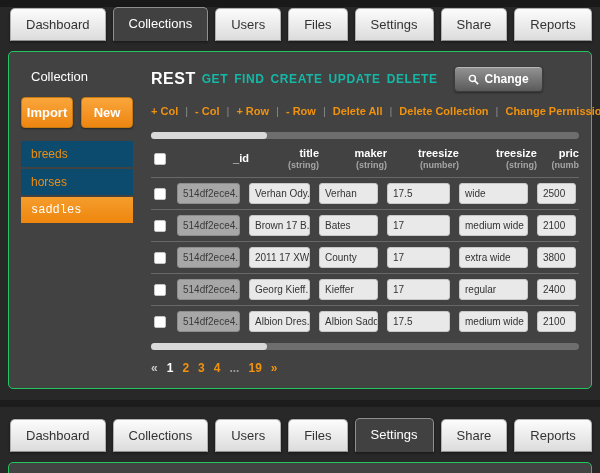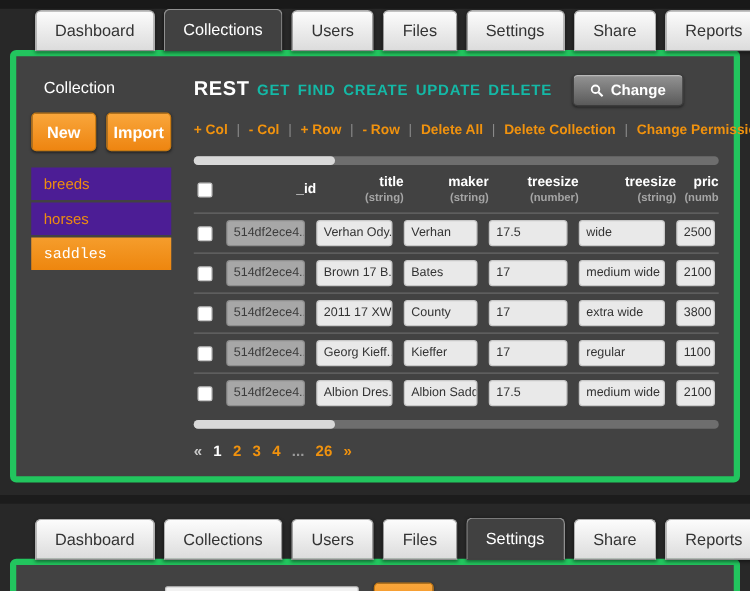--- a/index.html
+++ b/index.html
@@ -5,59 +5,59 @@
   * { box-sizing: border-box; margin: 0; padding: 0; }
   html, body { width: 600px; height: 473px; }
   body {
     background: #282828;
     font-family: "Liberation Sans", sans-serif;
     overflow: hidden;
   }
   .top-strip { height: 7px; background: #191919; }
 
   
-  .tabbar { display: flex; gap: 7px; padding-left: 28px; position: relative; z-index: 2; align-items: flex-end; }
+  .tabbar { display: flex; gap: 7px; padding-left: 10px; position: relative; z-index: 2; align-items: flex-end; }
   .tab {
     padding: 8px 15px;
     background: linear-gradient(#fcfcfc, #dcdcdc);
     color: #333; font-size: 13px;
     border: 1px solid #b0b0b0; border-bottom: 1px solid #8f8f8f;
     border-radius: 5px 5px 0 0;
     margin-bottom: -1px;
     box-shadow: 0 1px 3px rgba(0,0,0,.45);
     cursor: pointer; white-space: nowrap;
   }
   .tab.active {
     background: #414141; color: #fff;
     border-color: #909090; border-bottom-color: #414141;
     padding-bottom: 9px;
   }
 
   
   .panel {
-    margin: 0 8px; background: #424242;
-    border: 5px solid #22c55e; border-radius: 5px;
+    margin: 11px 8px; background: #424242;
+    border: 1px solid #22c55e; border-radius: 5px;
     position: relative; z-index: 1;
   }
   .panel.top-panel { padding: 12px 12px 13px; display: flex; }
 
   
   .sidebar { width: 112px; flex: none; }
   .sidebar-title { color: #fff; font-size: 13px; margin: 5px 0 13px 10px; }
   .side-buttons { display: flex; gap: 8px; margin-bottom: 13px; }
   .btn-orange {
     background: linear-gradient(#f9a63b, #ee8511);
     color: #fff; font-weight: bold; font-size: 13px;
     border: 1px solid #c87a12; border-radius: 4px;
     padding: 7px 0; flex: 1; text-align: center;
     box-shadow: 0 1px 2px rgba(0,0,0,.45);
     cursor: pointer; font-family: "Liberation Sans", sans-serif;
   }
   .side-item {
-    background: #4c1d95; color: #ee8d0f;
+    background: #0c4a6e; color: #ee8d0f;
     font-size: 12px; padding: 6px 10px; margin-bottom: 2px; cursor: pointer;
   }
   .side-item.selected { background: linear-gradient(#f59d2c, #ee860e); color: #fff; font-family: Liberation Mono, monospace; }
 
   
   .main { flex: 1; padding-left: 18px; min-width: 0; }
   .rest-row { display: flex; align-items: center; gap: 6px; margin-top: 2px; }
   .rest-title { color: #fff; font-weight: bold; font-size: 16px; letter-spacing: .5px; }
   .method { color: #14b8a6; font-weight: bold; font-size: 12px; letter-spacing: .6px; cursor: pointer; text-decoration: none; }
   .query-btn {
@@ -133,22 +133,22 @@
   <div class="tab">Settings</div>
   <div class="tab">Share</div>
   <div class="tab">Reports</div>
 </div>
 
 <div class="panel top-panel">
 
   <div class="sidebar">
     <div class="sidebar-title">Collection</div>
     <div class="side-buttons">
+      <button class="btn-orange">Import</button>
       <button class="btn-orange">New</button>
-      <button class="btn-orange">Import</button>
     </div>
     <div class="side-list">
       <div class="side-item">breeds</div>
       <div class="side-item">horses</div>
       <div class="side-item selected">saddles</div>
     </div>
   </div>
 
   <div class="main">
     <div class="rest-row">
@@ -291,21 +291,21 @@
         <div class="td">
             <div class="cell">Kieffer</div>
           </div>
         <div class="td">
             <div class="cell">17</div>
           </div>
         <div class="td">
             <div class="cell">regular</div>
           </div>
         <div class="td last">
-            <div class="cell">1100</div>
+            <div class="cell">2400</div>
           </div>
       </div>
 
       <div class="tr">
         <div class="td">
             <span class="checkbox"></span>
           </div>
         <div class="td">
             <div class="cell id-cell">514df2ece4...</div>
           </div>
@@ -330,21 +330,21 @@
         <div class="hscroll-thumb"></div>
       </div>
 
       <div class="pagination">
         <span class="page disabled">«</span>
         <span class="page current">1</span>
         <span class="page">2</span>
         <span class="page">3</span>
         <span class="page">4</span>
         <span class="page gap">...</span>
-        <span class="page">26</span>
+        <span class="page">19</span>
         <span class="page">»</span>
       </div>
     </div>
   </div>
 </div>
 
 <div class="section-divider"></div>
 
 <div class="tabbar">
   <div class="tab">Dashboard</div>

